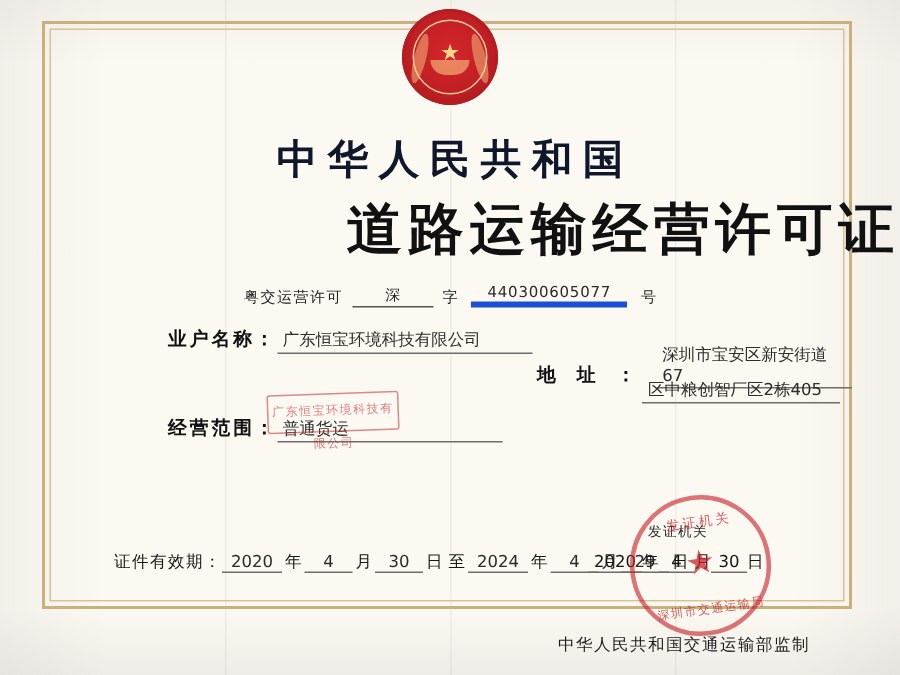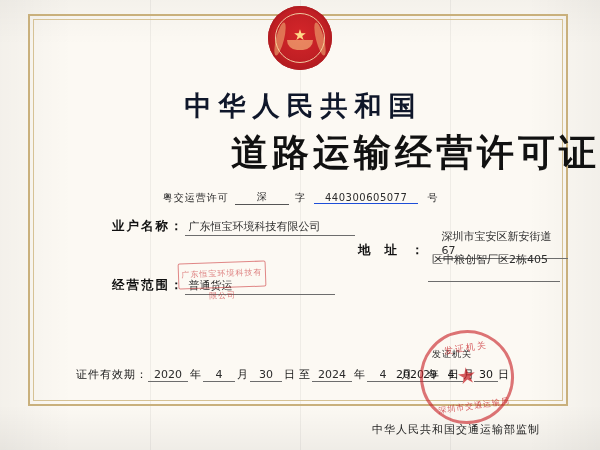--- a/index.html
+++ b/index.html
@@ -129,21 +129,21 @@
   .serial-prefix { letter-spacing: 1px; }
   .serial-zi {
     border-bottom: 1px solid #555;
     min-width: 46px;
     text-align: center;
     margin: 0 3px;
     padding: 0 4px;
     color: #2b2b2b;
   }
   .serial-num {
-    border-bottom: 1px solid #1d4ed8;
+    border-bottom: 4px solid #1d4ed8;
     min-width: 96px;
     text-align: center;
     margin: 0 3px 0 6px;
     padding: 0 4px;
     letter-spacing: 0.5px;
     color: #2b2b2b;
   }
   .serial-hao { margin-left: 3px; }
 
   .field-row {
@@ -171,21 +171,21 @@
   .row-address { left: 358px; top: 229px; }
   .row-address .field-label { letter-spacing: 14px; }
   .row-address .field-value { width: 130px; }
   .address-line2 {
     position: absolute;
     left: 428px; top: 252px;
     width: 132px;
     font-size: 11px;
     color: #2e2e2e;
     border-bottom: 1px solid #6d6d6d;
-    padding: 0 4px 14px 4px;
+    padding: 0 4px 1px 4px;
     box-sizing: border-box;
   }
 
   .row-scope { left: 112px; top: 277px; }
   .row-scope .field-value { width: 150px; }
 
   
   .validity {
     position: absolute;
     left: 76px; top: 367px;

